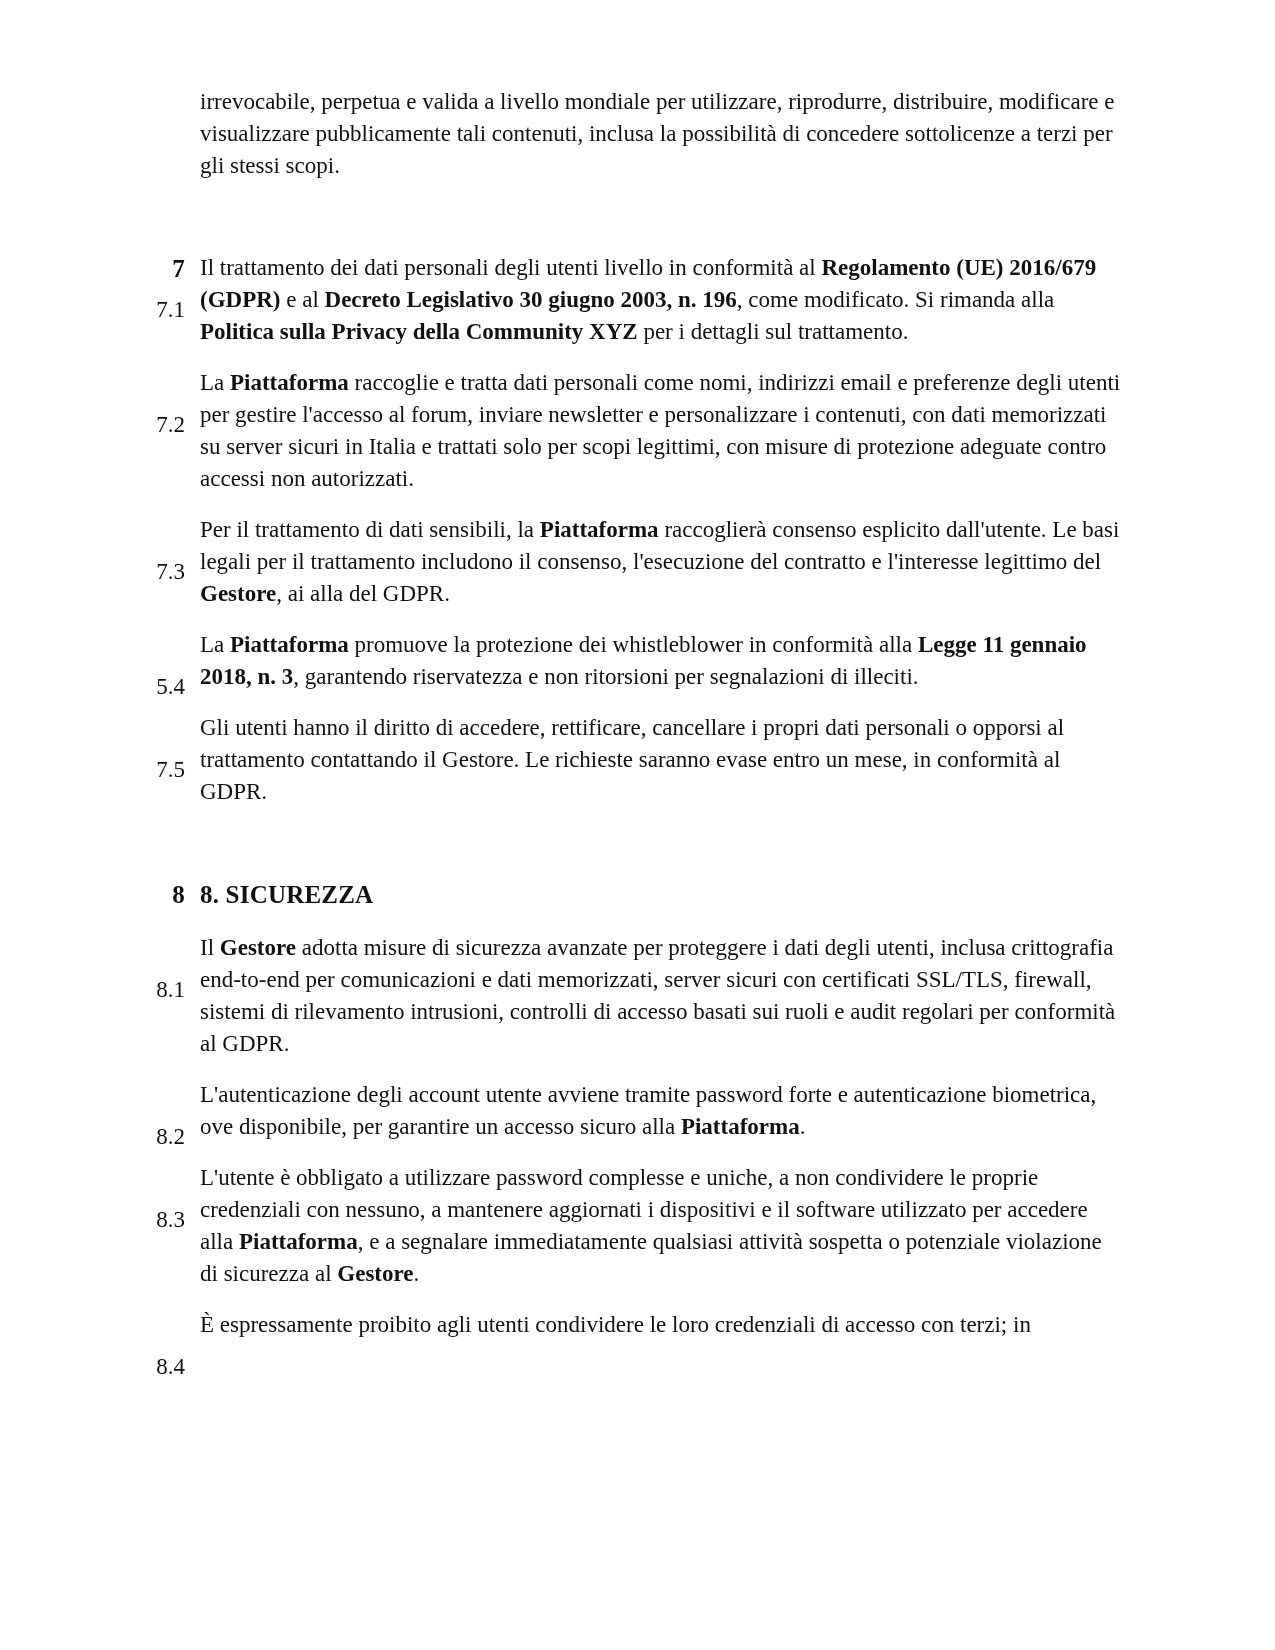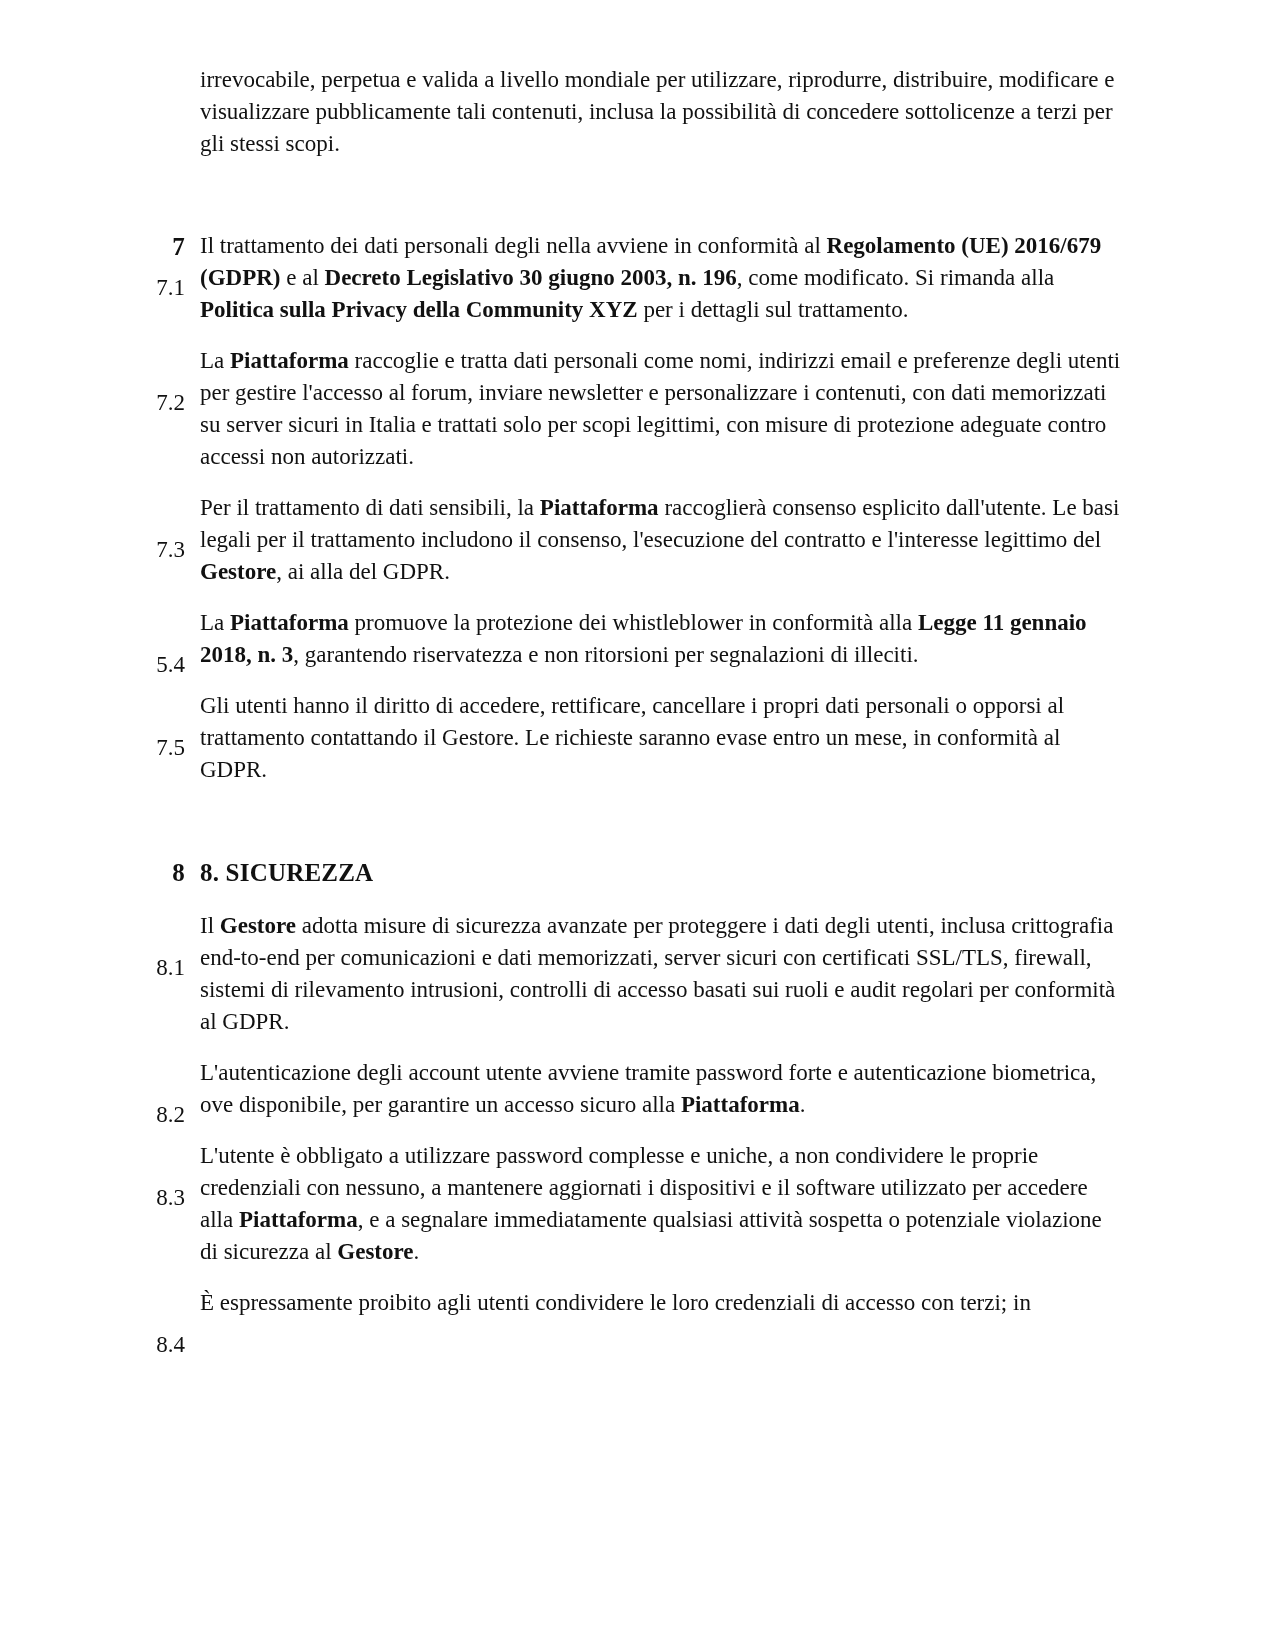--- a/index.html
+++ b/index.html
@@ -13,21 +13,21 @@
     height: 1650px;
     background: #ffffff;
     overflow: hidden;
     font-family: "Liberation Serif", "DejaVu Serif", serif;
     color: #111111;
   }
   .doc {
     box-sizing: border-box;
     width: 921px;
     margin-left: 200px;
-    padding-top: 64px;
+    padding-top: 86px;
     font-size: 23px;
     line-height: 32px;
     text-align: left;
   }
   .para {
     position: relative;
     margin: 0 0 19px 0;
   }
   .para .num {
     position: absolute;
@@ -63,21 +63,21 @@
 <div class="page">
   <div class="doc">
 
     <p class="para"><span>irrevocabile, perpetua e valida a livello mondiale per utilizzare, riprodurre, distribuire, modificare e visualizzare pubblicamente tali contenuti, inclusa la possibilità di concedere sottolicenze a terzi per gli stessi scopi.</span></p>
 
     <h2 class="sec-heading">
       <span class="num">7</span>
     </h2>
 
     <p class="para">
-      <span class="num">7.1</span><span><span>Il trattamento dei dati personali degli nella avviene in conformità al </span><b>Regolamento (UE) 2016/679 (GDPR)</b><span> e al </span><b>Decreto Legislativo 30 giugno 2003, n. 196</b><span>, come modificato. Si rimanda alla </span><b>Politica sulla Privacy della Community XYZ</b><span> per i dettagli sul trattamento.</span></span>
+      <span class="num">7.1</span><span><span>Il trattamento dei dati personali degli utenti livello in conformità al </span><b>Regolamento (UE) 2016/679 (GDPR)</b><span> e al </span><b>Decreto Legislativo 30 giugno 2003, n. 196</b><span>, come modificato. Si rimanda alla </span><b>Politica sulla Privacy della Community XYZ</b><span> per i dettagli sul trattamento.</span></span>
     </p>
 
     <p class="para">
       <span class="num">7.2</span><span><span>La </span><b>Piattaforma</b><span> raccoglie e tratta dati personali come nomi, indirizzi email e preferenze degli utenti per gestire l'accesso al forum, inviare newsletter e personalizzare i contenuti, con dati memorizzati su server sicuri in Italia e trattati solo per scopi legittimi, con misure di protezione adeguate contro accessi non autorizzati.</span></span>
     </p>
 
     <p class="para">
       <span class="num">7.3</span><span><span>Per il trattamento di dati sensibili, la </span><b>Piattaforma</b><span> raccoglierà consenso esplicito dall'utente. Le basi legali per il trattamento includono il consenso, l'esecuzione del contratto e l'interesse legittimo del </span><b>Gestore</b><span>, ai alla del GDPR.</span></span>
     </p>
 

